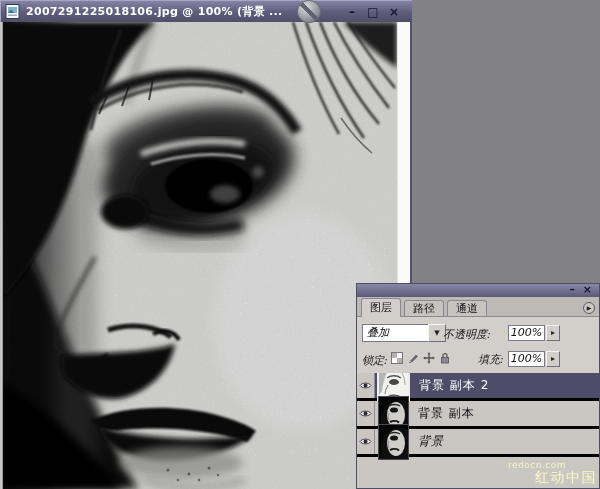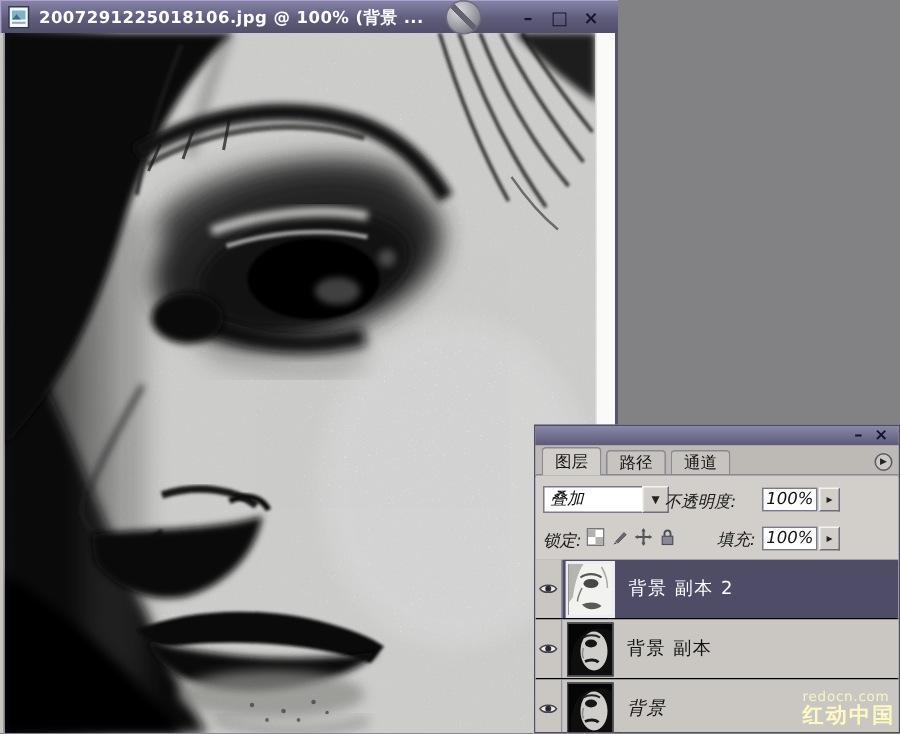--- a/index.html
+++ b/index.html
@@ -78,34 +78,34 @@
   .lbl{position:absolute;white-space:nowrap;}
   .op-lbl{left:86px;top:9px;}
   .op-field{left:151px;top:7px;width:37px;height:16px;text-align:center;line-height:14px;}
   .op-btn{left:189px;top:7px;}
   .lock-lbl{left:5px;top:35px;}
   .lock-ico{position:absolute;top:33px;width:14px;height:14px;display:flex;align-items:center;justify-content:center;}
   .fill-lbl{left:121px;top:34px;}
   .fill-field{left:151px;top:33px;width:37px;height:16px;text-align:center;line-height:14px;}
   .fill-btn{left:189px;top:33px;}
   .lp-list{position:absolute;left:0;top:89px;right:0;bottom:0;background:#cac7c2;overflow:hidden;}
-  .layer-row{position:relative;height:40px;border-bottom:1px solid #000000;display:flex;box-sizing:border-box;}
+  .layer-row{position:relative;height:28px;border-bottom:3px solid #000000;display:flex;box-sizing:border-box;}
   .eye-cell{width:18px;flex:0 0 auto;border-right:1px solid #8f8d9e;background:#cac7c2;
     display:flex;align-items:center;justify-content:center;box-sizing:border-box;}
   .row-body{flex:1;display:flex;align-items:center;gap:9px;padding-left:3px;background:#cac7c2;color:#111;}
   .layer-row.selected .row-body{background:#4e4c67;color:#ffffff;}
   .thumb{width:29px;height:34px;border:1px solid #4a4a52;box-sizing:content-box;flex:0 0 auto;background:#000;}
   .layer-row.selected .thumb{border:2px solid #ececf2;margin-left:-1px;}
   .layer-name{font-size:12px;letter-spacing:1px;white-space:nowrap;}
   .layer-name.italic{font-style:italic;}
 
   
   .watermark{position:absolute;right:3px;bottom:4px;text-align:left;color:#fef9c3;line-height:1.05;}
   .wm-site{font-size:9px;letter-spacing:.5px;opacity:.9;}
-  .wm-brand{font-size:14px;font-weight:bold;letter-spacing:1.5px;}
+  .wm-brand{font-size:14px;font-weight:normal;letter-spacing:1.5px;margin-left:27px;}
 </style>
 </head>
 <body>
 
 <div class="stage">
 
   <div style="position:absolute;inset:0;"></div>
 
   <div class="doc-window">
     <div class="doc-titlebar">

